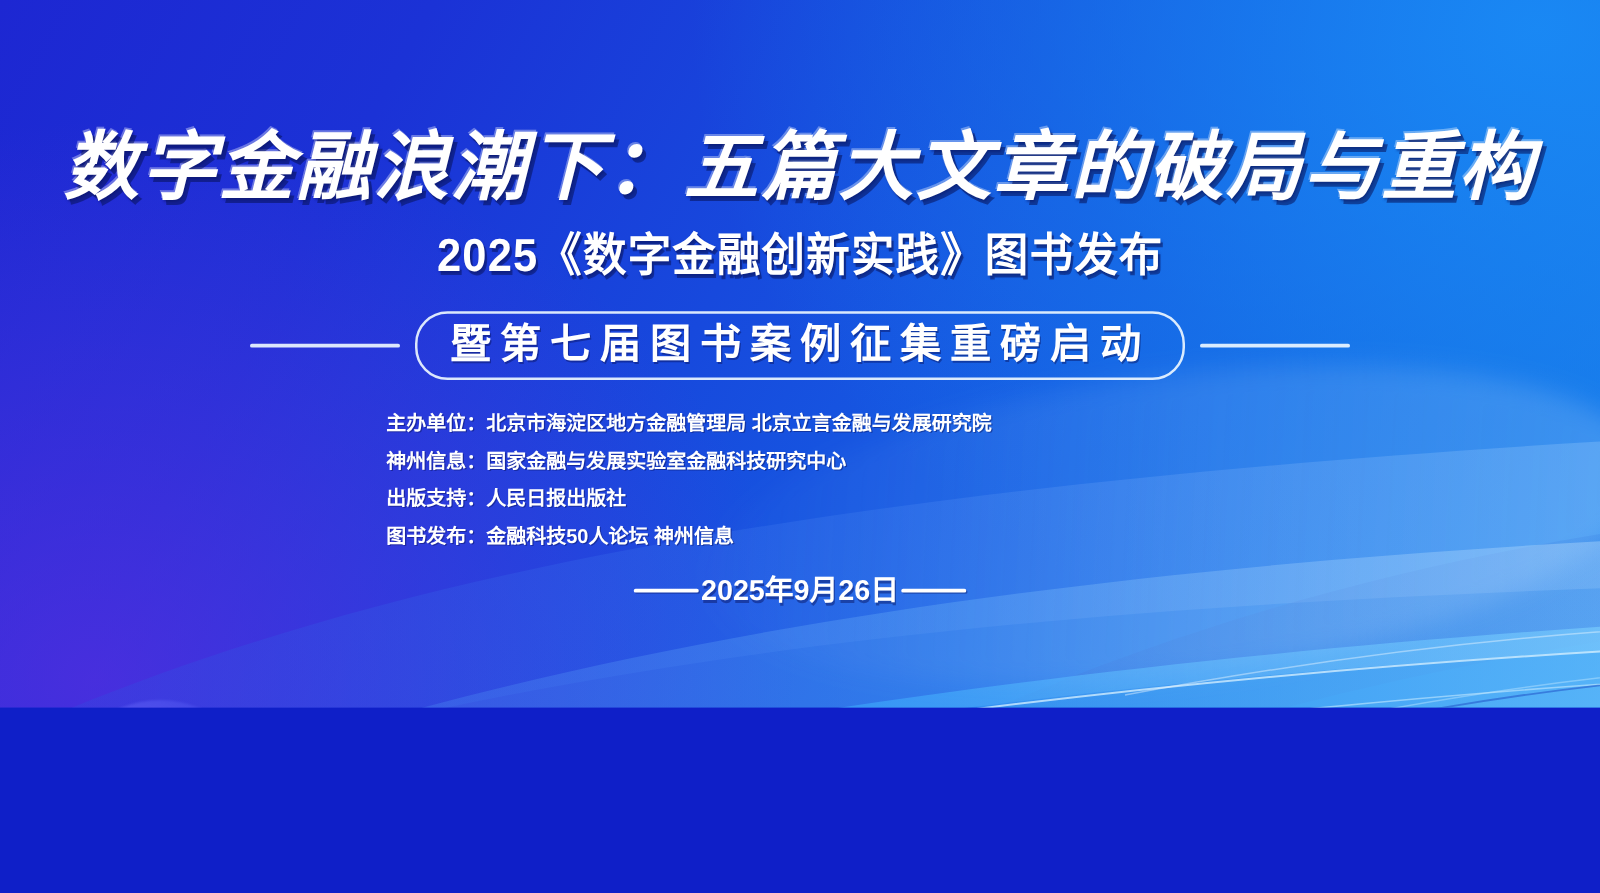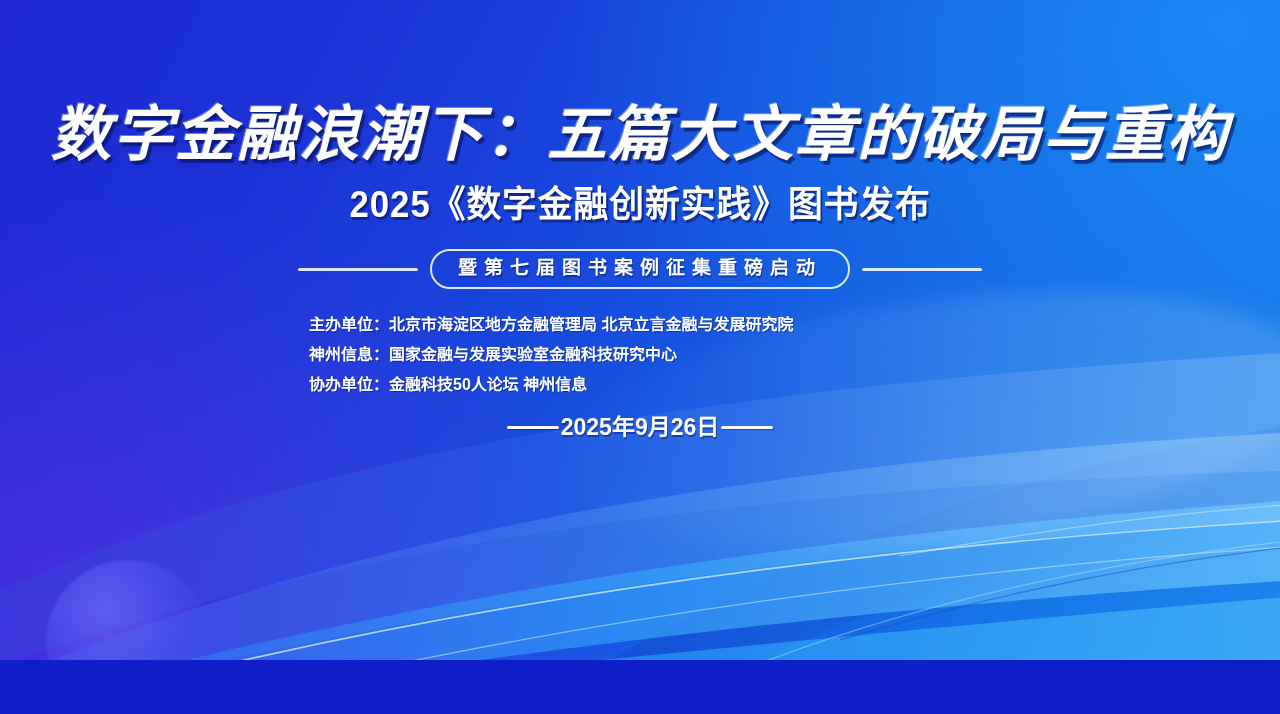--- a/index.html
+++ b/index.html
@@ -6,21 +6,21 @@
   * { margin:0; padding:0; box-sizing:border-box; }
   html, body {
     width:1280px; height:714px;
     overflow:hidden;
     background:#0f1fc8;
     font-family:"Liberation Sans","DejaVu Sans",sans-serif;
   }
 
   .poster {
     position:relative;
-    width:1280px; height:660px;
+    width:1280px; height:566px;
     overflow:hidden;
     background:
       radial-gradient(ellipse 780px 620px at 6% 96%, rgba(98,44,226,0.62) 0%, rgba(88,48,224,0.30) 42%, rgba(40,60,220,0) 72%),
       radial-gradient(ellipse 900px 700px at 96% 4%, rgba(26,140,246,0.85) 0%, rgba(24,120,235,0.45) 45%, rgba(24,110,230,0) 75%),
       linear-gradient(118deg, #1d27d2 0%, #1b32d6 22%, #1749dd 44%, #1561e4 66%, #1678e9 84%, #1a86ee 100%);
   }
 
   
   .bg-waves { position:absolute; inset:0; width:1280px; height:714px; }
   .bg-glow-circle {
@@ -88,21 +88,21 @@
   .pill-rule.left  { margin-right:12px; }
   .pill-rule.right { margin-left:12px; }
   .pill {
     border:2px solid rgba(236,246,255,0.92);
     border-radius:26px;
     padding:7px 26px 9px;
     white-space:nowrap;
   }
   .pill-text {
     font-weight:700;
-    font-size:19px;
+    font-size:33px;
     letter-spacing:7px;
     line-height:1.05;
     color:#ffffff;
     text-shadow:1px 2px 0 rgba(8,18,90,0.45);
   }
 
   
   .org-block {
     margin-top:21px;
     width:680px;
@@ -204,21 +204,22 @@
       <span class="pill-rule left"></span>
       <div class="pill">
         <span class="pill-text">暨第七届图书案例征集重磅启动</span>
       </div>
       <span class="pill-rule right"></span>
     </div>
 
     <div class="org-block">
       <div class="org-line">主办单位：北京市海淀区地方金融管理局  北京立言金融与发展研究院</div>
       <div class="org-line">神州信息：国家金融与发展实验室金融科技研究中心</div>
-      <div class="org-line">协办单位：金融科技50人论坛  神州信息</div>
+      <div class="org-line">出版支持：人民日报出版社</div>
+      <div class="org-line">图书发布：金融科技50人论坛  神州信息</div>
     </div>
 
     <div class="date-row">
       <span class="date-rule"></span>
       <span class="date-text">2025年9月26日</span>
       <span class="date-rule"></span>
     </div>
 
   </div>
 </div>

